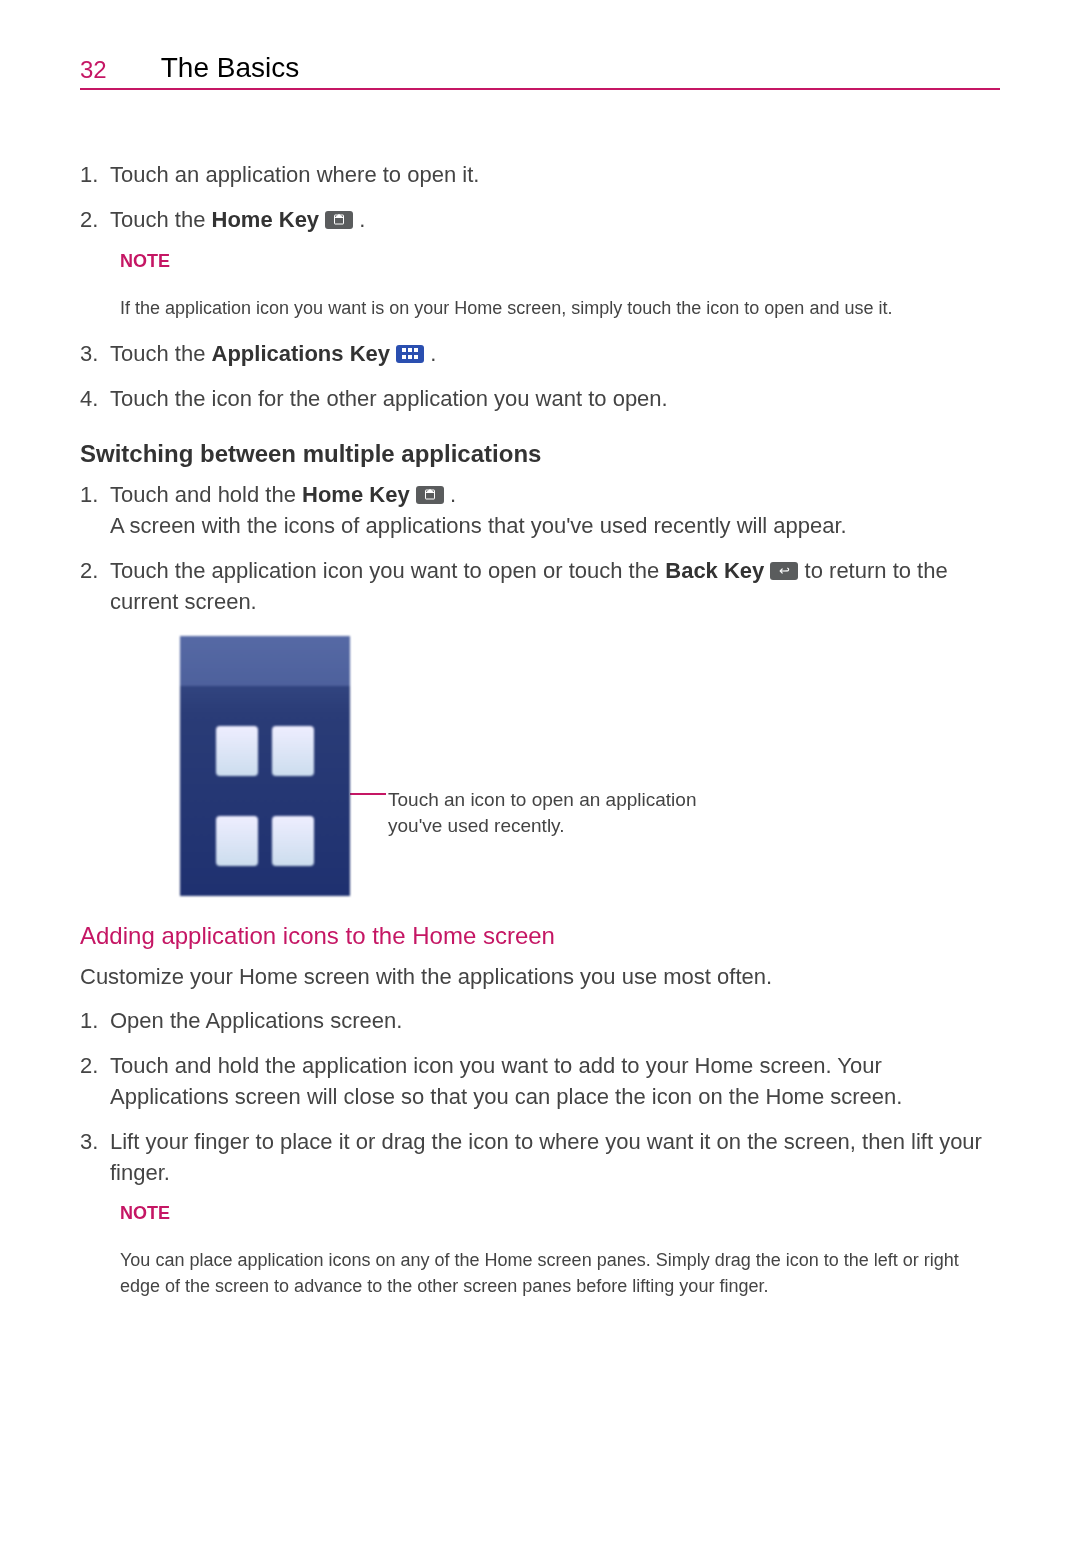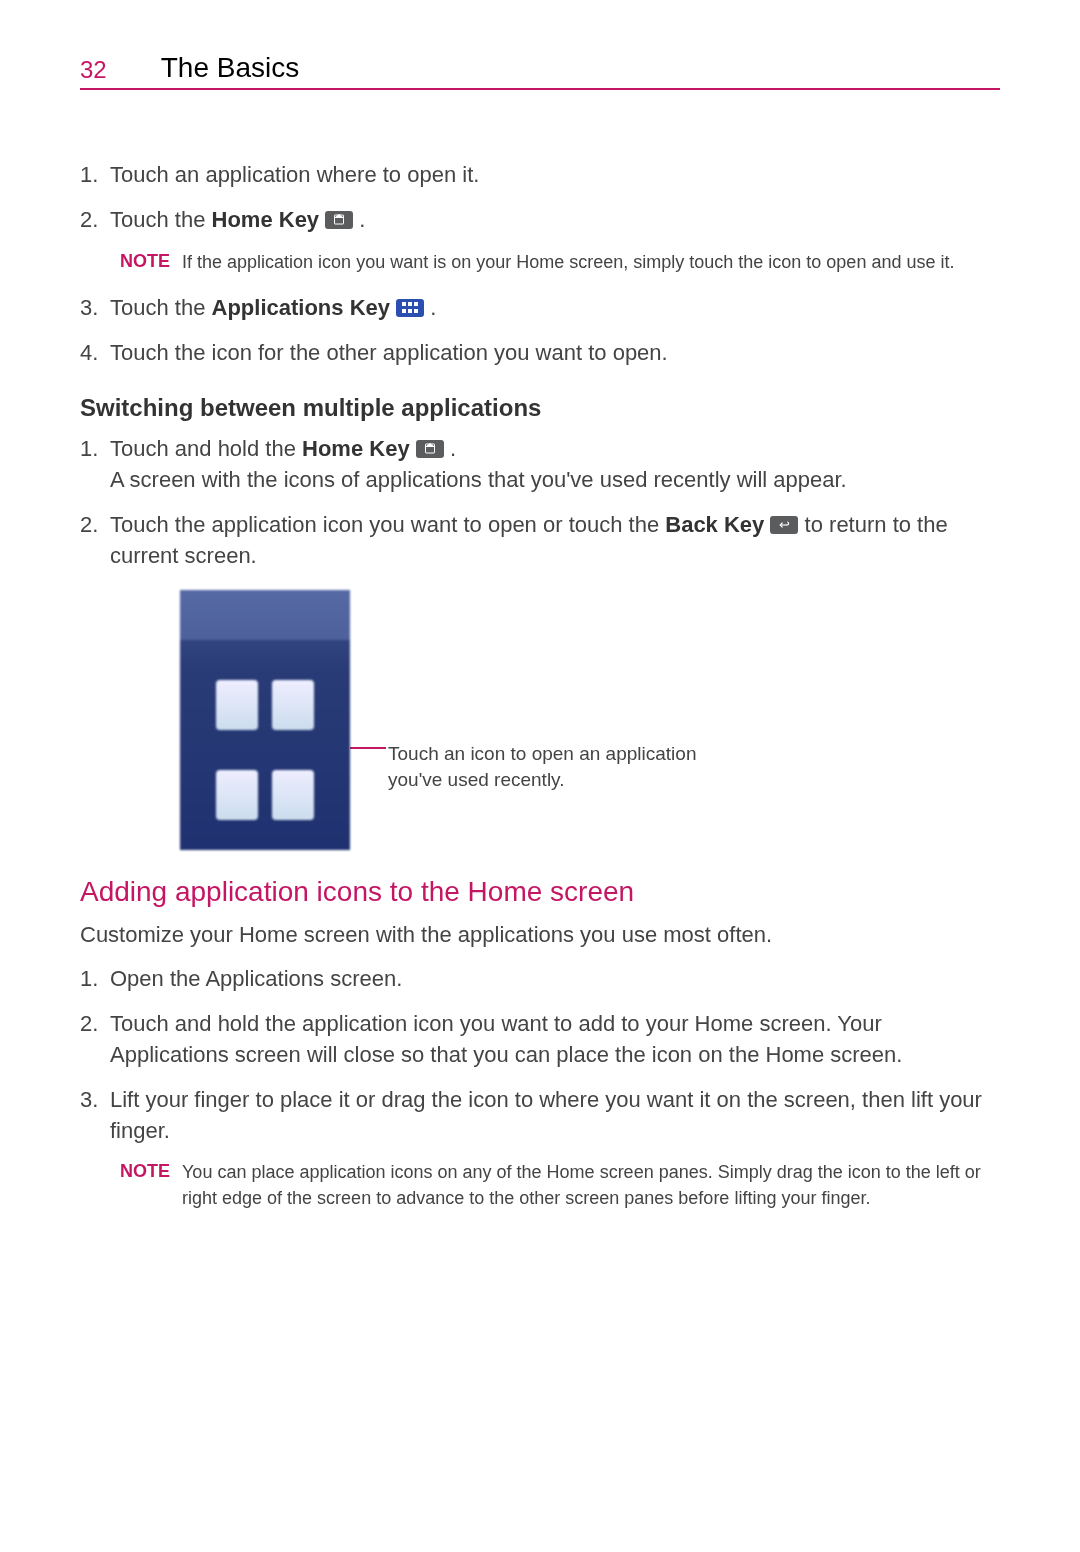--- a/index.html
+++ b/index.html
@@ -37,21 +37,21 @@
   padding-top: 70px;
 }
 .section-title-black {
   font-size: 24px;
   font-weight: 700;
   color: #333;
   margin: 0 0 12px 0;
   font-family: "Helvetica Neue", Arial, sans-serif;
 }
 .section-title-red {
-  font-size: 28px;
+  font-size: 24px;
   font-weight: 400;
   color: #c51664;
   margin: 24px 0 12px 0;
 }
 .body-text {
   font-size: 22px;
   line-height: 1.4;
   color: #444;
   margin: 0 0 14px 0;
 }
@@ -60,22 +60,23 @@
   gap: 8px;
 }
 .list-num {
   min-width: 22px;
 }
 .list-body {
   flex: 1;
 }
 .indent-note {
   display: flex;
-  gap: 12px;
+  gap: 24px;
   margin: 8px 0 18px 40px;
+  flex-direction: column;
 }
 .note-label { color:#c51664; font-weight:700; font-size:18px; padding-top:1px; white-space:nowrap; }
 .note-text { font-size:18px; line-height:1.4; color:#444; }
 strong { color:#333; font-weight:700; }
 
 
 .key-icon {
   display:inline-block;
   width:28px; height:18px;
   background:#5a5c5d;

